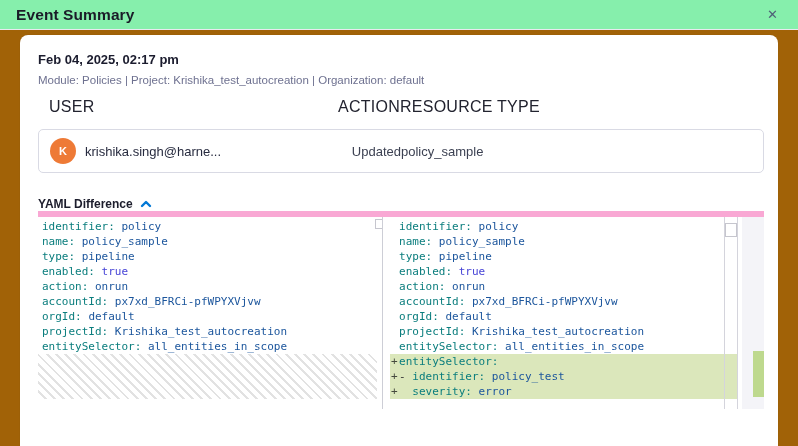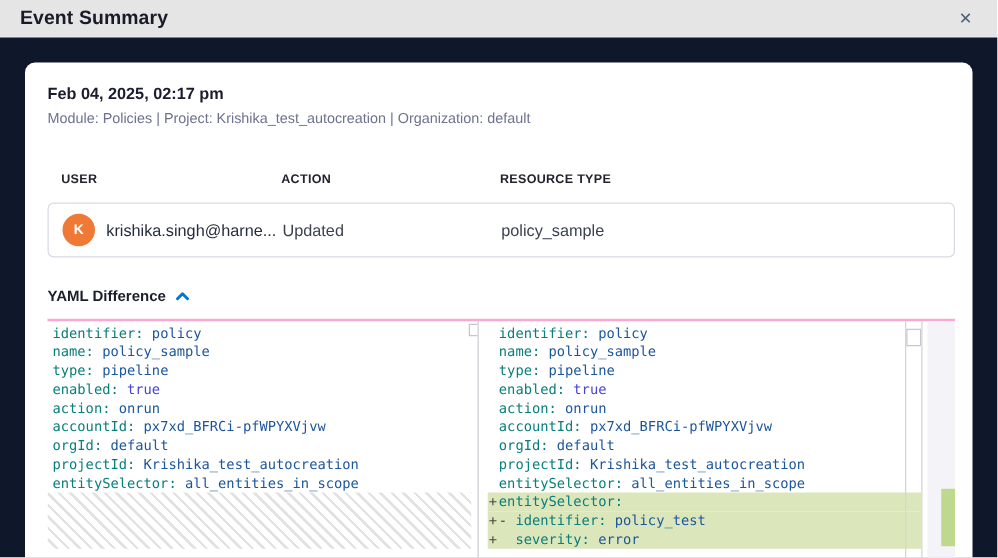--- a/index.html
+++ b/index.html
@@ -1,54 +1,54 @@
 <!DOCTYPE html>
 <html><head>
 <meta charset="utf-8">
 <style>
   * { margin:0; padding:0; box-sizing:border-box; }
   html,body { width:798px; height:446px; overflow:hidden; background:#fff;
               font-family:"Liberation Sans", sans-serif; }
 
   
-  .titlebar { height:30px; background:#e5e5e5; border-bottom:1px solid #e9e9f0;
+  .titlebar { height:30px; background:#86efac; border-bottom:1px solid #e9e9f0;
               display:flex; align-items:center; padding:0 16px;justify-content:space-between; }
   .title { font-size:15.5px; font-weight:bold; color:#1a1b28; letter-spacing:.1px; }
   .close-btn { margin-left:auto; border:none; background:none; cursor:pointer;
                font-size:13px; color:#4f6078; line-height:1; padding:2px 4px; }
 
   
-  .page { background:#0f172a; height:416px; padding-top:20px; }
+  .page { background:#a16207; height:416px; padding-top:5px; }
   .card { margin:0 20px; background:#fff; border-radius:8px; height:440px;
           padding:17px 14px 0 18px; box-shadow:0 0 1px rgba(40,41,61,.2); }
 
   .event-date { font-size:13px; font-weight:bold; color:#1b1c2e; }
   .event-context { font-size:11.5px; color:#6e7190; margin-top:7px; }
 
   
-  .thead { display:flex; margin-top:37px; padding-left:11px;
-           font-size:10px; font-weight:bold; color:#22232f; letter-spacing:.25px; }
-  .col-user { width:176px; } .col-action { width:175px; }
+  .thead { display:flex; margin-top:12px; padding-left:11px;
+           font-size:16px; font-weight:normal; color:#22232f; letter-spacing:.25px; }
+  .col-user { width:176px; } .col-action { width:175px;text-align:right; }
   .col-type { width:157px; } .col-name { flex:1; }
 
   .row-card { margin-top:13px; height:44px; border:1px solid #d9dae4; border-radius:5px;
               display:flex; align-items:center; padding-left:11px; font-size:13px;
               color:#3c4152; background:#fff; }
   .cell-user { width:176px; display:flex; align-items:center; color:#272b3f; }
   .avatar { width:26px; height:26px; border-radius:50%; background:#ee7a36; color:#fff;
             font-size:11px; font-weight:bold; display:flex; align-items:center;
             justify-content:center; margin-right:9px; flex:0 0 26px; }
   .uname { white-space:nowrap; overflow:hidden; max-width:135px;text-align:center; }
 
   
   .yaml-head { margin-top:24px; display:flex; align-items:center; gap:7px;
                font-size:12px; font-weight:bold; color:#1c1d2c; cursor:pointer;
                background:none; border:none;text-align:center; }
 
-  .diff { margin-top:11px; border-top:2px solid #f9a8d4; height:198px;
+  .diff { border-top:6px solid #f9a8d4; height:198px;
           display:flex; position:relative; }
   .pane { position:relative; padding-top:2px; overflow:hidden; }
   .pane-left  { width:347px; border-right:1px solid #cdced6; }
   .pane-gap   { width:7px; }
   .pane-right { width:350px; border-right:1px solid #d4d4dc; }
   .pane-right::after { content:""; position:absolute; top:0; bottom:0; right:12px;
                        width:1px; background:#d4d4dc; }
   .ruler { width:22px; margin-left:4px; background:#f4f4f8; position:relative; }
   .ruler-marker { position:absolute; right:0; top:134px; width:11px; height:46px;
                   background:#bed98e; }

